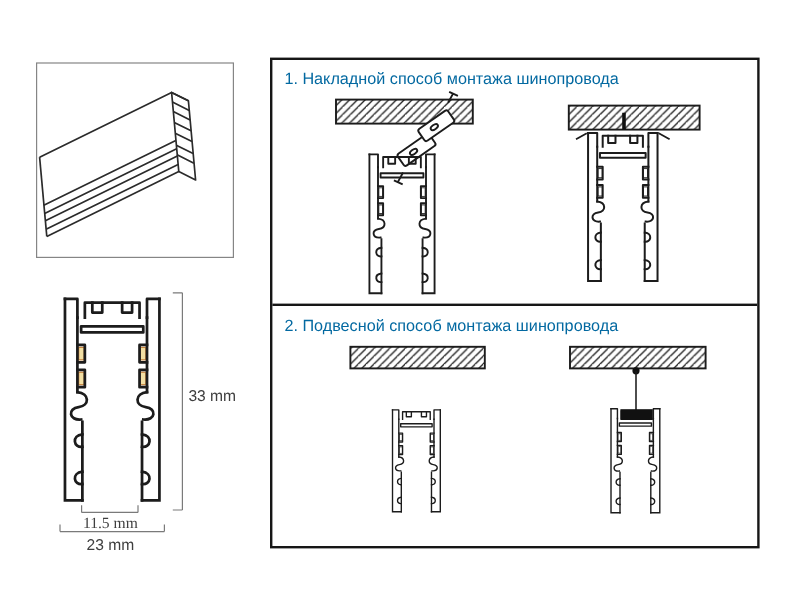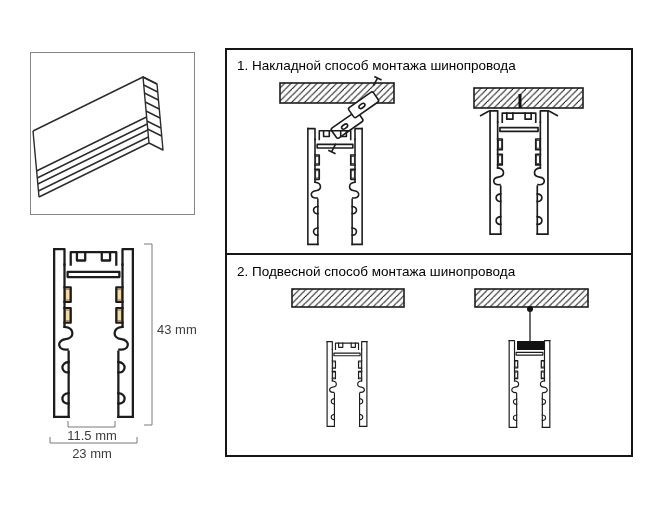--- a/index.html
+++ b/index.html
@@ -7,21 +7,21 @@
         font-family:"Liberation Sans",sans-serif;color:#3d3d3d;}
   .box-left{position:absolute;left:30px;top:52px;width:165px;height:163px;
             border:1px solid #858585;box-sizing:border-box;background:#fff;}
   .box-left svg{display:block;width:100%;height:100%;}
   .cross-svg{position:absolute;left:40px;top:233px;}
   .dim{position:absolute;font-size:13px;color:#3e3e3e;white-space:nowrap;}
   .dim-center{width:60px;text-align:center;}
   .box-right{position:absolute;left:225px;top:48px;width:408px;height:409px;
              border:2px solid #161616;box-sizing:border-box;background:#fff;}
   .right-svg{position:absolute;left:0;top:0;width:404px;height:405px;}
-  .section-title{position:absolute;left:10px;font-size:13.5px;color:#000000;z-index:2;}
+  .section-title{position:absolute;left:10px;font-size:13.5px;color:#0369a1;z-index:2;}
   .title-1{top:8px;}
   .title-2{top:214px;text-align:center;}
   .divider{position:absolute;left:0;right:0;top:203px;height:2px;background:#161616;z-index:1;}
   .bar{fill:url(#hatch);stroke:#1c1c1c;stroke-width:1.6;}
   .use-big{--cond:#f2dfa4;--cond-stroke:#c8853e;}
   .use-sm{--cond:#ffffff;--cond-stroke:#1c1c1c;}
   .dimline{stroke:#7a7a7a;stroke-width:1;fill:none;}
 </style>
 </head>
 <body>
@@ -84,22 +84,22 @@
       </g>
     </svg>
   </div>
 
   <svg class="cross-svg" width="165" height="235" viewBox="0 0 165 235">
     <use href="#profile" x="10" y="10" width="87" height="180" class="use-big"></use>
     <path class="dimline" d="M104,11 H112 M112,11 V192 M104,192 H112"></path>
     <path class="dimline" d="M28,188 V194 M28,194 H75 M75,194 V188"></path>
     <path class="dimline" d="M10,204 V210 M10,210 H97 M97,210 V204"></path>
   </svg>
-  <div class="dim" style="left:157px;top:322px;">43 mm</div>
-  <div class="dim dim-center" style="left:62px;top:428px;">11.5 mm</div>
+  <div class="dim" style="left:157px;top:322px;">33 mm</div>
+  <div class="dim dim-center" style="left:62px;top:428px;font-family:Liberation Serif, serif;">11.5 mm</div>
   <div class="dim dim-center" style="left:62px;top:446px;">23 mm</div>
 
   <div class="box-right">
     <div class="section-title title-1">1. Накладной способ монтажа шинопровода</div>
     <div class="section-title title-2">2. Подвесной способ монтажа шинопровода</div>
     <div class="divider"></div>
 
     <svg class="right-svg" viewBox="0 0 404 405">
 
       <rect class="bar" x="53" y="33" width="114" height="20"></rect>

